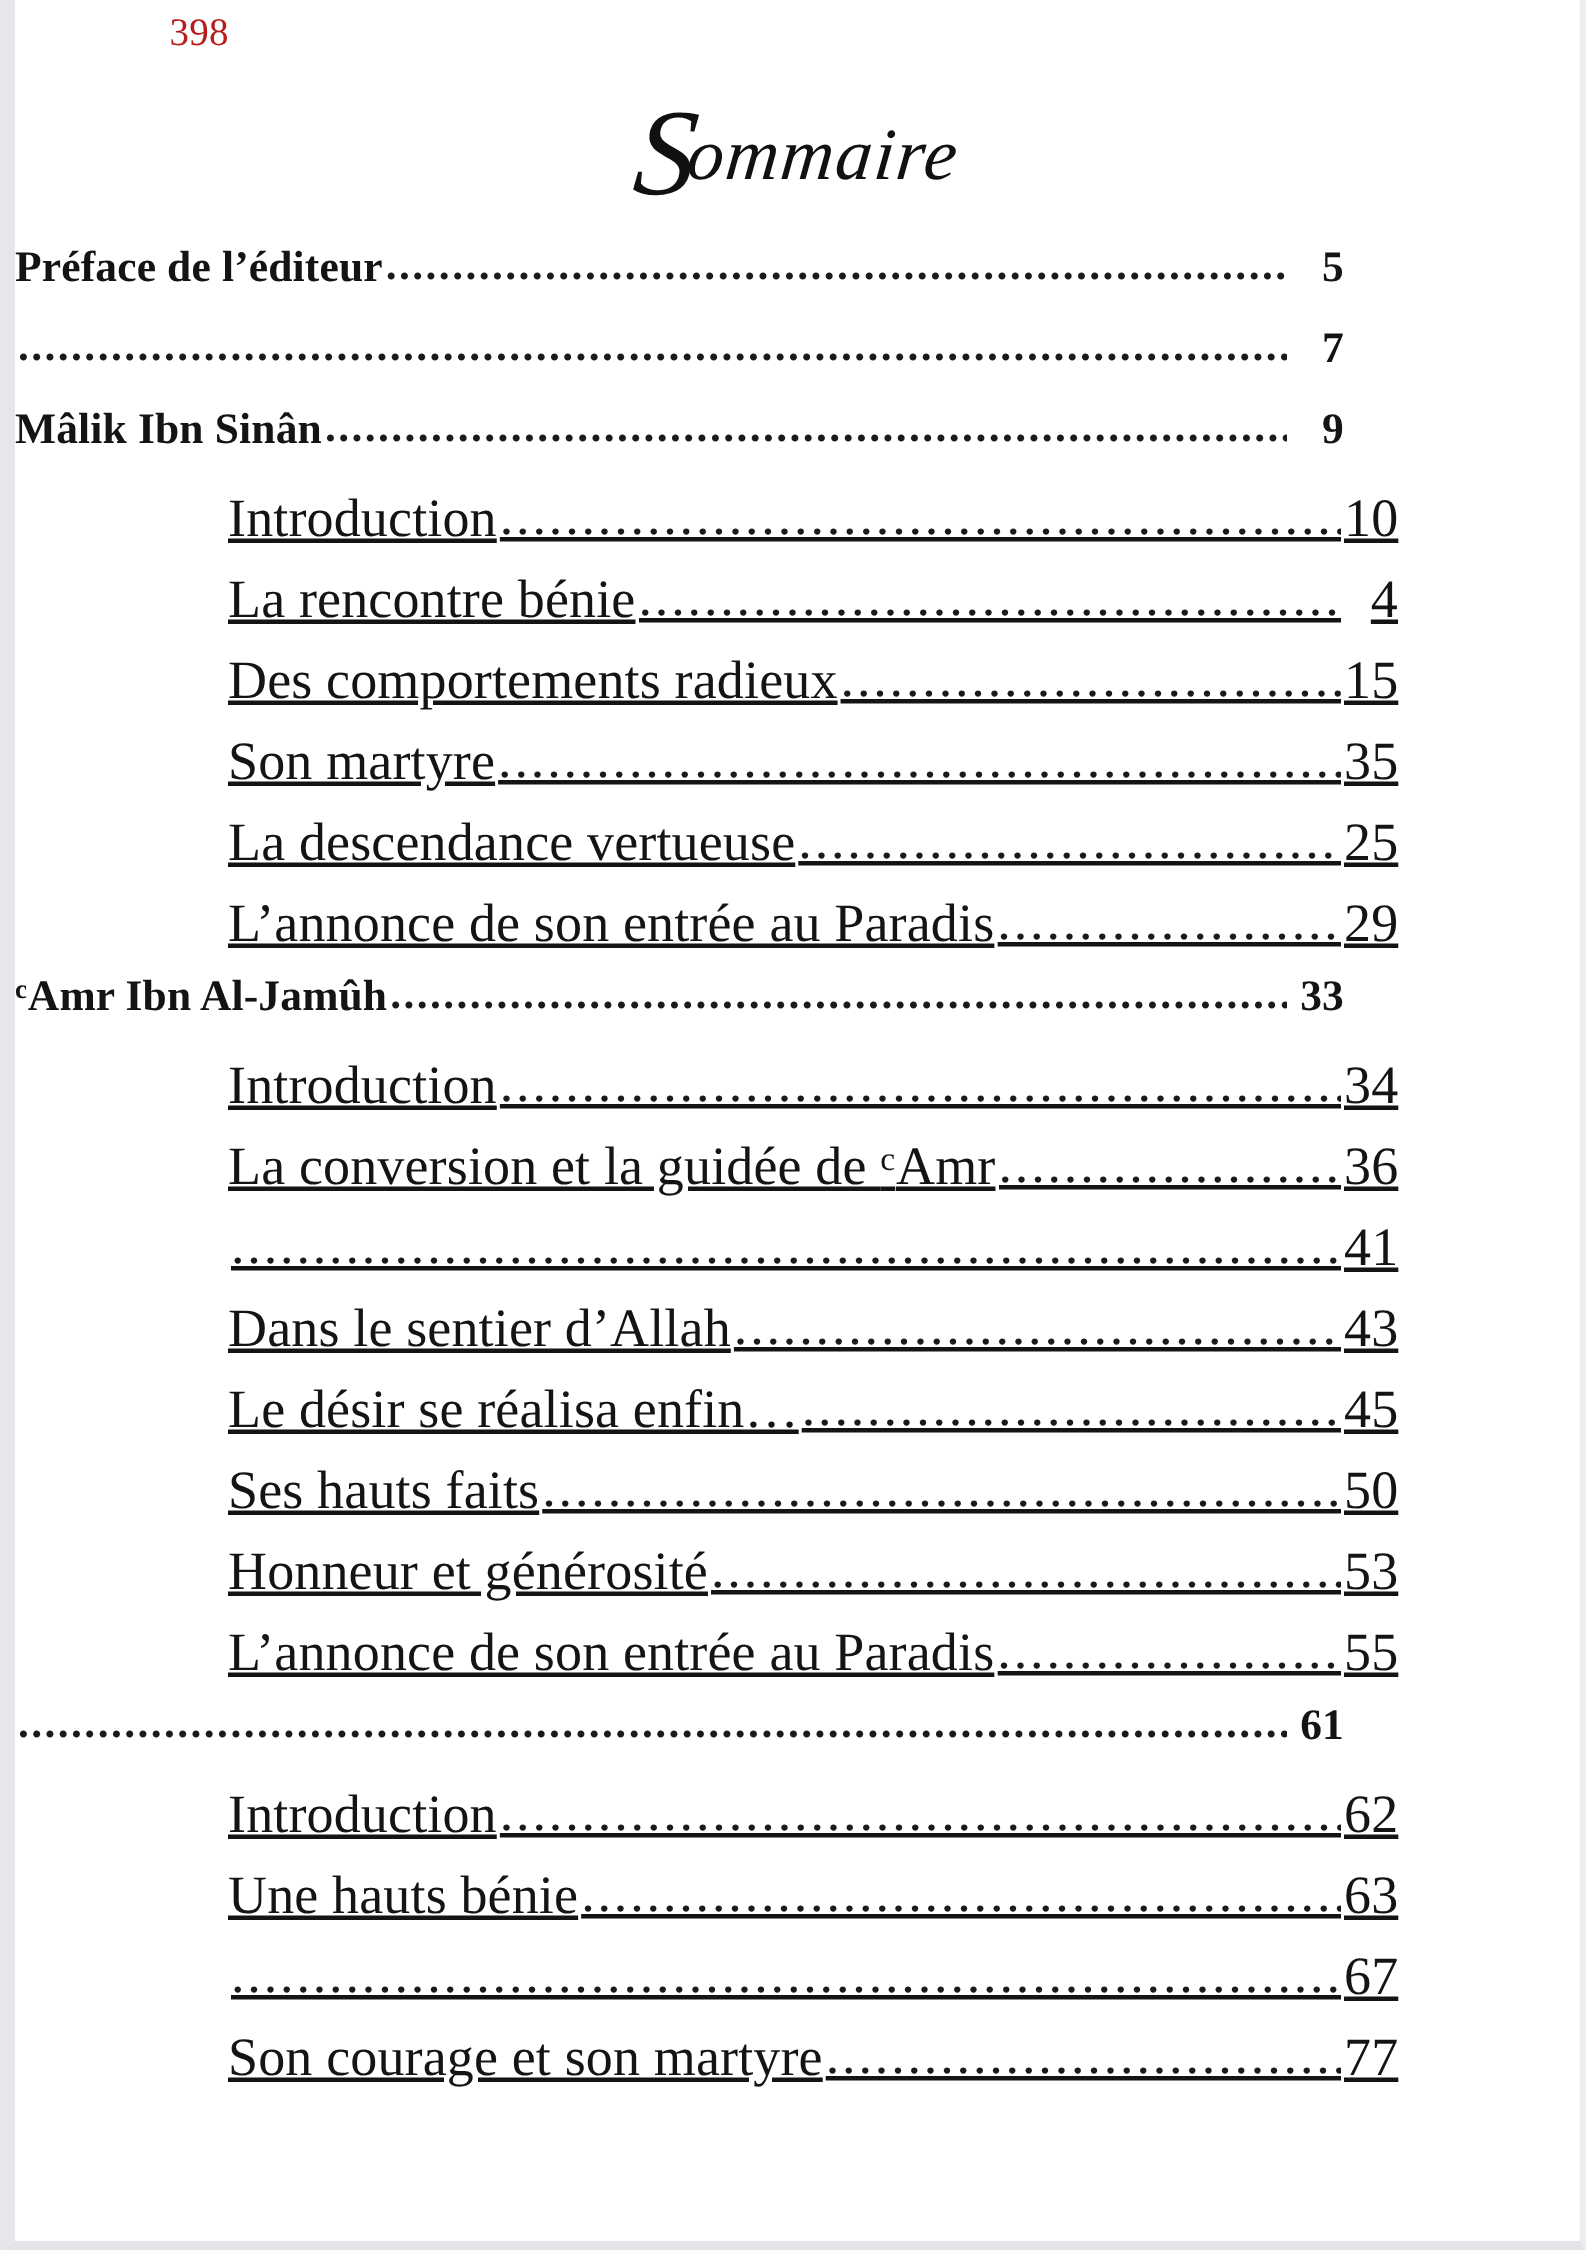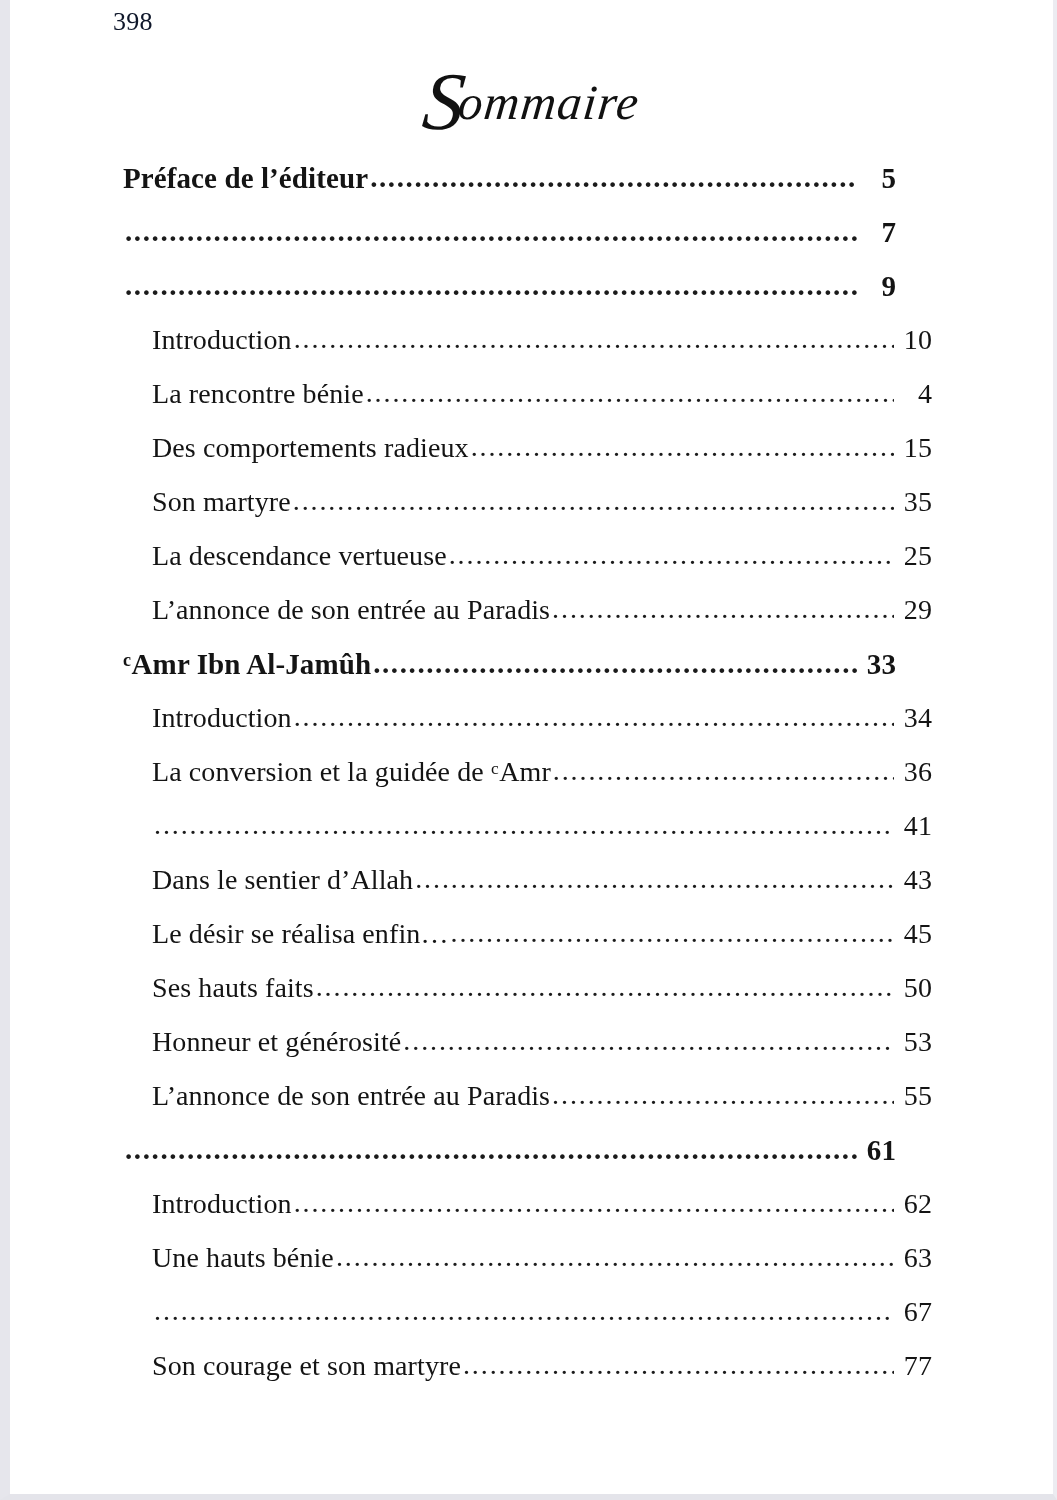--- a/index.html
+++ b/index.html
@@ -34,21 +34,21 @@
     right: 0;
     bottom: 0;
     background: #ffffff;
   }
 
   .folio {
     position: absolute;
     left: 103px;
     top: 6px;
     font-size: 26px;
-    color: #0f172a;
+    color: #b91c1c;
     letter-spacing: 0.2px;
     line-height: 1.2;
   }
 
   .title {
     position: absolute;
     left: 0;
     right: 0;
     top: 78px;
     text-align: center;
@@ -100,38 +100,38 @@
   }
   .entry .pageno {
     flex: 0 0 auto;
     text-align: right;
   }
 
   
   .entry.lvl1 {
     font-weight: bold;
     font-size: 29px;
-    padding-left: 113px;
     padding-right: 157px;
     letter-spacing: 0.1px;
   }
   .entry.lvl1 .pageno {
     width: 36px;
   }
   .entry.lvl1 .leader {
     letter-spacing: 1.6px;
   }
 
   
   .entry.lvl2 {
     font-weight: normal;
-    font-size: 28px;
+    font-size: 36px;
     padding-left: 142px;
     padding-right: 121px;
     letter-spacing: 0.1px;
+    text-decoration: underline;
   }
   .entry.lvl2 .pageno {
     width: 36px;
   }
 
   sup.ayn {
     font-size: 0.62em;
     vertical-align: 0.42em;
     line-height: 0;
     font-weight: inherit;
@@ -154,20 +154,21 @@
         <div class="entry lvl1">
           <span class="label">Préface de l’éditeur</span>
           <span class="leader">............................................................................................................................................................................................................................</span>
           <span class="pageno">5</span>
         </div>
         <div class="entry lvl1">
           <span class="leader">............................................................................................................................................................................................................................</span>
           <span class="pageno">7</span>
         </div>
         <div class="entry lvl1">
+          <span class="label">Mâlik Ibn Sinân</span>
           <span class="leader">............................................................................................................................................................................................................................</span>
           <span class="pageno">9</span>
         </div>
         <div class="entry lvl2">
           <span class="label">Introduction</span>
           <span class="leader">............................................................................................................................................................................................................................</span>
           <span class="pageno">10</span>
         </div>
         <div class="entry lvl2">
           <span class="label">La rencontre bénie</span>

